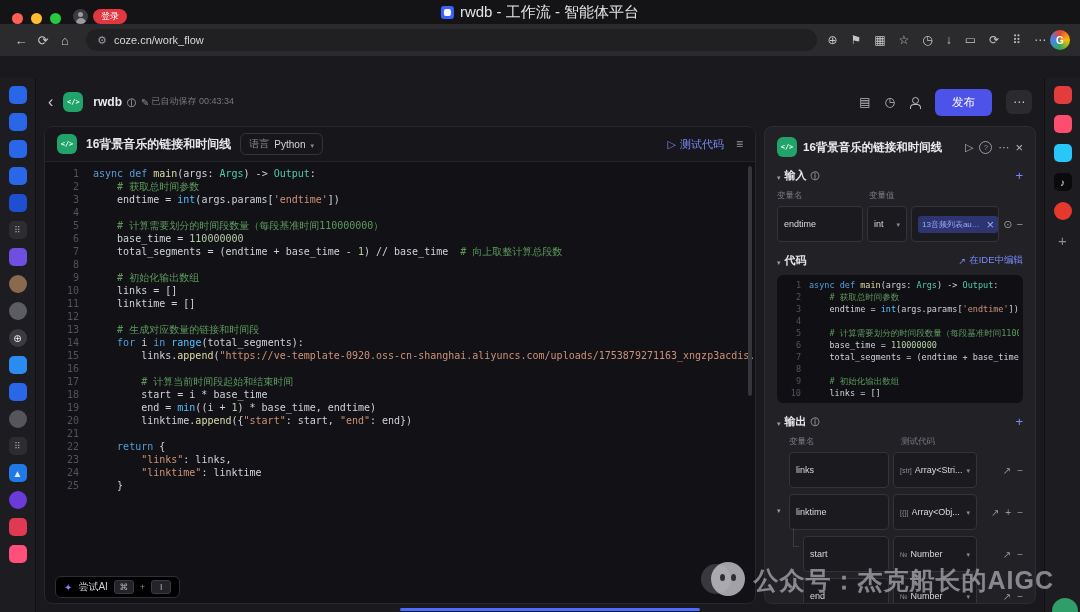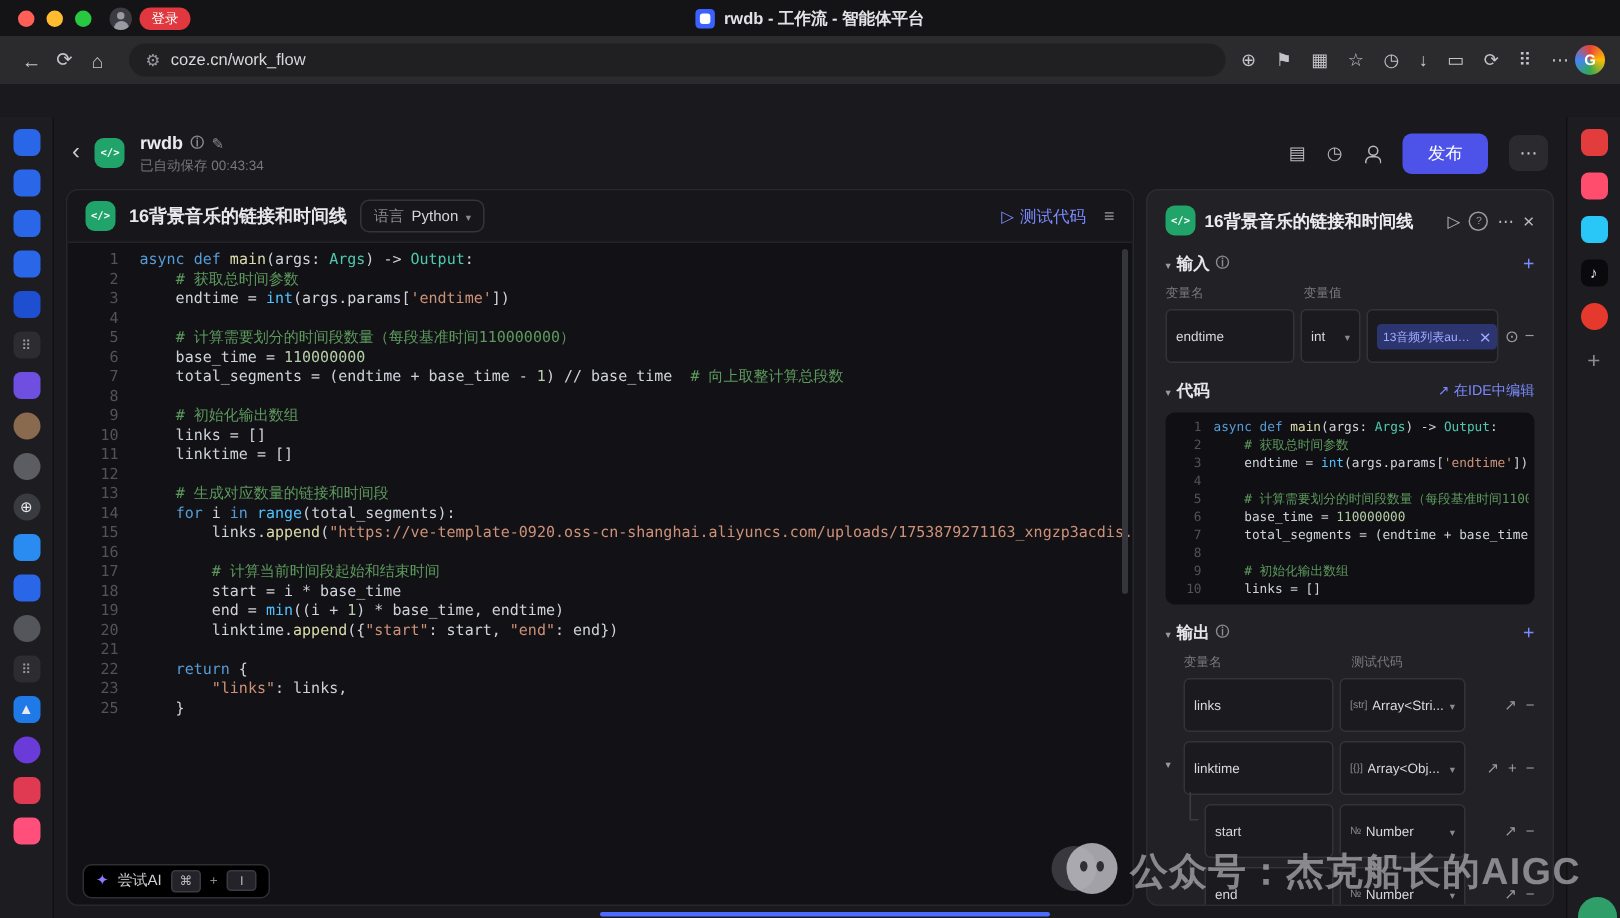--- a/index.html
+++ b/index.html
@@ -1,29 +1,29 @@
 <!DOCTYPE html>
 <html><head>
 <meta charset="utf-8">
 <style>
   html,body{margin:0;padding:0;background:#000;}
   .screen{position:relative;width:1080px;height:612px;overflow:hidden;background:#1a1a1e;
     font-family:"Liberation Sans","DejaVu Sans",sans-serif;color:#d6d6da;-webkit-font-smoothing:antialiased;}
 
   
-  .titlebar{position:absolute;left:0;top:0;right:0;height:24px;background:#141416;display:flex;align-items:center;}
+  .titlebar{position:absolute;left:0;top:0;right:0;height:24px;background:#141416;display:flex;align-items:flex-end;}
   .lights{display:flex;gap:8px;margin-left:12px;}
   .light{width:11px;height:11px;border-radius:50%;}
   .l-close{background:#ff5f57}.l-min{background:#febc2e}.l-zoom{background:#28c840}
   .tb-login{display:flex;align-items:center;gap:5px;margin-left:12px;}
   .mini-avatar{width:15px;height:15px;border-radius:50%;background:#3b3b41;position:relative;overflow:hidden;}
   .mini-avatar::before{content:"";position:absolute;left:5px;top:3px;width:5px;height:5px;border-radius:50%;background:#9a9aa2;}
   .mini-avatar::after{content:"";position:absolute;left:2.5px;top:9px;width:10px;height:7px;border-radius:5px 5px 0 0;background:#9a9aa2;}
   .login-pill{background:#e0383e;color:#fff;font-size:9px;line-height:1;padding:3px 8px;border-radius:9px;}
-  .tb-title{position:absolute;left:50%;top:0;height:24px;transform:translateX(-50%);display:flex;align-items:center;gap:6px;font-size:11px;color:#e3e3e7;font-weight:bold;}
+  .tb-title{position:absolute;left:50%;top:0;height:24px;transform:translateX(-50%);display:flex;align-items:center;gap:6px;font-size:15px;color:#e3e3e7;}
   .coze-fav{width:13px;height:13px;border-radius:3px;background:#3b62ff;position:relative;}
   .coze-fav::before{content:"";position:absolute;left:3px;top:3px;width:7px;height:7px;border-radius:2px;background:#fff;}
 
   
   .toolbar{position:absolute;left:0;top:24px;right:0;height:32px;background:#2b2b2e;display:flex;align-items:center;padding:0 10px;box-sizing:border-box;}
   .navi{font-size:13px;color:#c6c6cb;width:22px;text-align:center;flex:0 0 auto;}
   .i-arrowback::before{content:"←"}.i-reload::before{content:"⟳"}.i-home::before{content:"⌂"}
   .urlbar{flex:1 1 auto;margin:0 10px;height:22px;background:#202023;border-radius:12px;display:flex;align-items:center;gap:7px;padding:0 11px;font-size:11px;color:#d8d8dc;min-width:0;}
   .i-gear{font-size:11px;color:#9a9aa2}.i-gear::before{content:"⚙"}
   .toolbar-right{display:flex;align-items:center;gap:13px;flex:0 0 auto;margin-right:4px;}
@@ -48,21 +48,21 @@
   .chip.circle{border-radius:50%;}
   .chip.grid{color:#9a9aa2;font-size:9px;}
   .chip.plus{background:transparent !important;color:#8a8a92;font-size:15px;}
   .content{position:absolute;left:36px;right:36px;top:0;bottom:0;}
 
   
   .wf-header{position:absolute;left:0;right:0;top:0;height:48px;display:flex;align-items:center;padding:0 12px;gap:10px;box-sizing:border-box;}
   .i-back{font-size:16px;color:#c9c9ce}.i-back::before{content:"‹"}
   .node-ic{width:20px;height:20px;border-radius:6px;background:#21a46a;color:#fff;display:flex;align-items:center;justify-content:center;flex:0 0 auto;font-family:"DejaVu Sans Mono",monospace;}
   .node-ic::before{content:"</>";font-size:7px;font-weight:bold;}
-  .wf-name-block{display:flex;flex-direction:column;gap:2px;}
+  .wf-name-block{display:flex;flex-direction:row;gap:2px;}
   .wf-name-row{display:flex;align-items:center;gap:5px;font-size:12px;font-weight:bold;color:#ececf0;}
   .i-info{color:#8a8a92;font-style:normal}.i-info::before{content:"ⓘ";font-size:9px;}
   .i-edit::before{content:"✎";font-size:10px;color:#8a8a92;}
   .wf-autosave{font-size:9px;color:#77777e;}
   .wf-right{margin-left:auto;display:flex;align-items:center;gap:14px;}
   .hic{font-size:12px;color:#b9b9c0;}
   .i-layers::before{content:"▤"}.i-history::before{content:"◷"}
   .person{position:relative;width:12px;height:11px;display:inline-block;}
   .person::before{content:"";position:absolute;left:3px;top:0;width:5px;height:5px;border-radius:50%;border:1px solid #b9b9c0;}
   .person::after{content:"";position:absolute;left:1px;top:7px;width:9px;height:4px;border-radius:4px 4px 0 0;border:1px solid #b9b9c0;border-bottom:none;}
@@ -379,20 +379,24 @@
               </div>
               <div class="line">
                 <span class="ln">22</span>
                 <span class="lc">    <span class="kw">return</span> {</span>
               </div>
               <div class="line">
                 <span class="ln">23</span>
                 <span class="lc">        <span class="str">"links"</span>: links,</span>
               </div>
               <div class="line">
+                <span class="ln">24</span>
+                <span class="lc">        <span class="str">"linktime"</span>: linktime</span>
+              </div>
+              <div class="line">
                 <span class="ln">25</span>
                 <span class="lc">    }</span>
               </div>
             </div>
           <div class="ed-scrollbar"></div>
         </div>
         <div class="ed-footer">
           <div class="tryai-pill">
             <span class="spark"></span>
             <span class="tryai-label">尝试AI</span>

